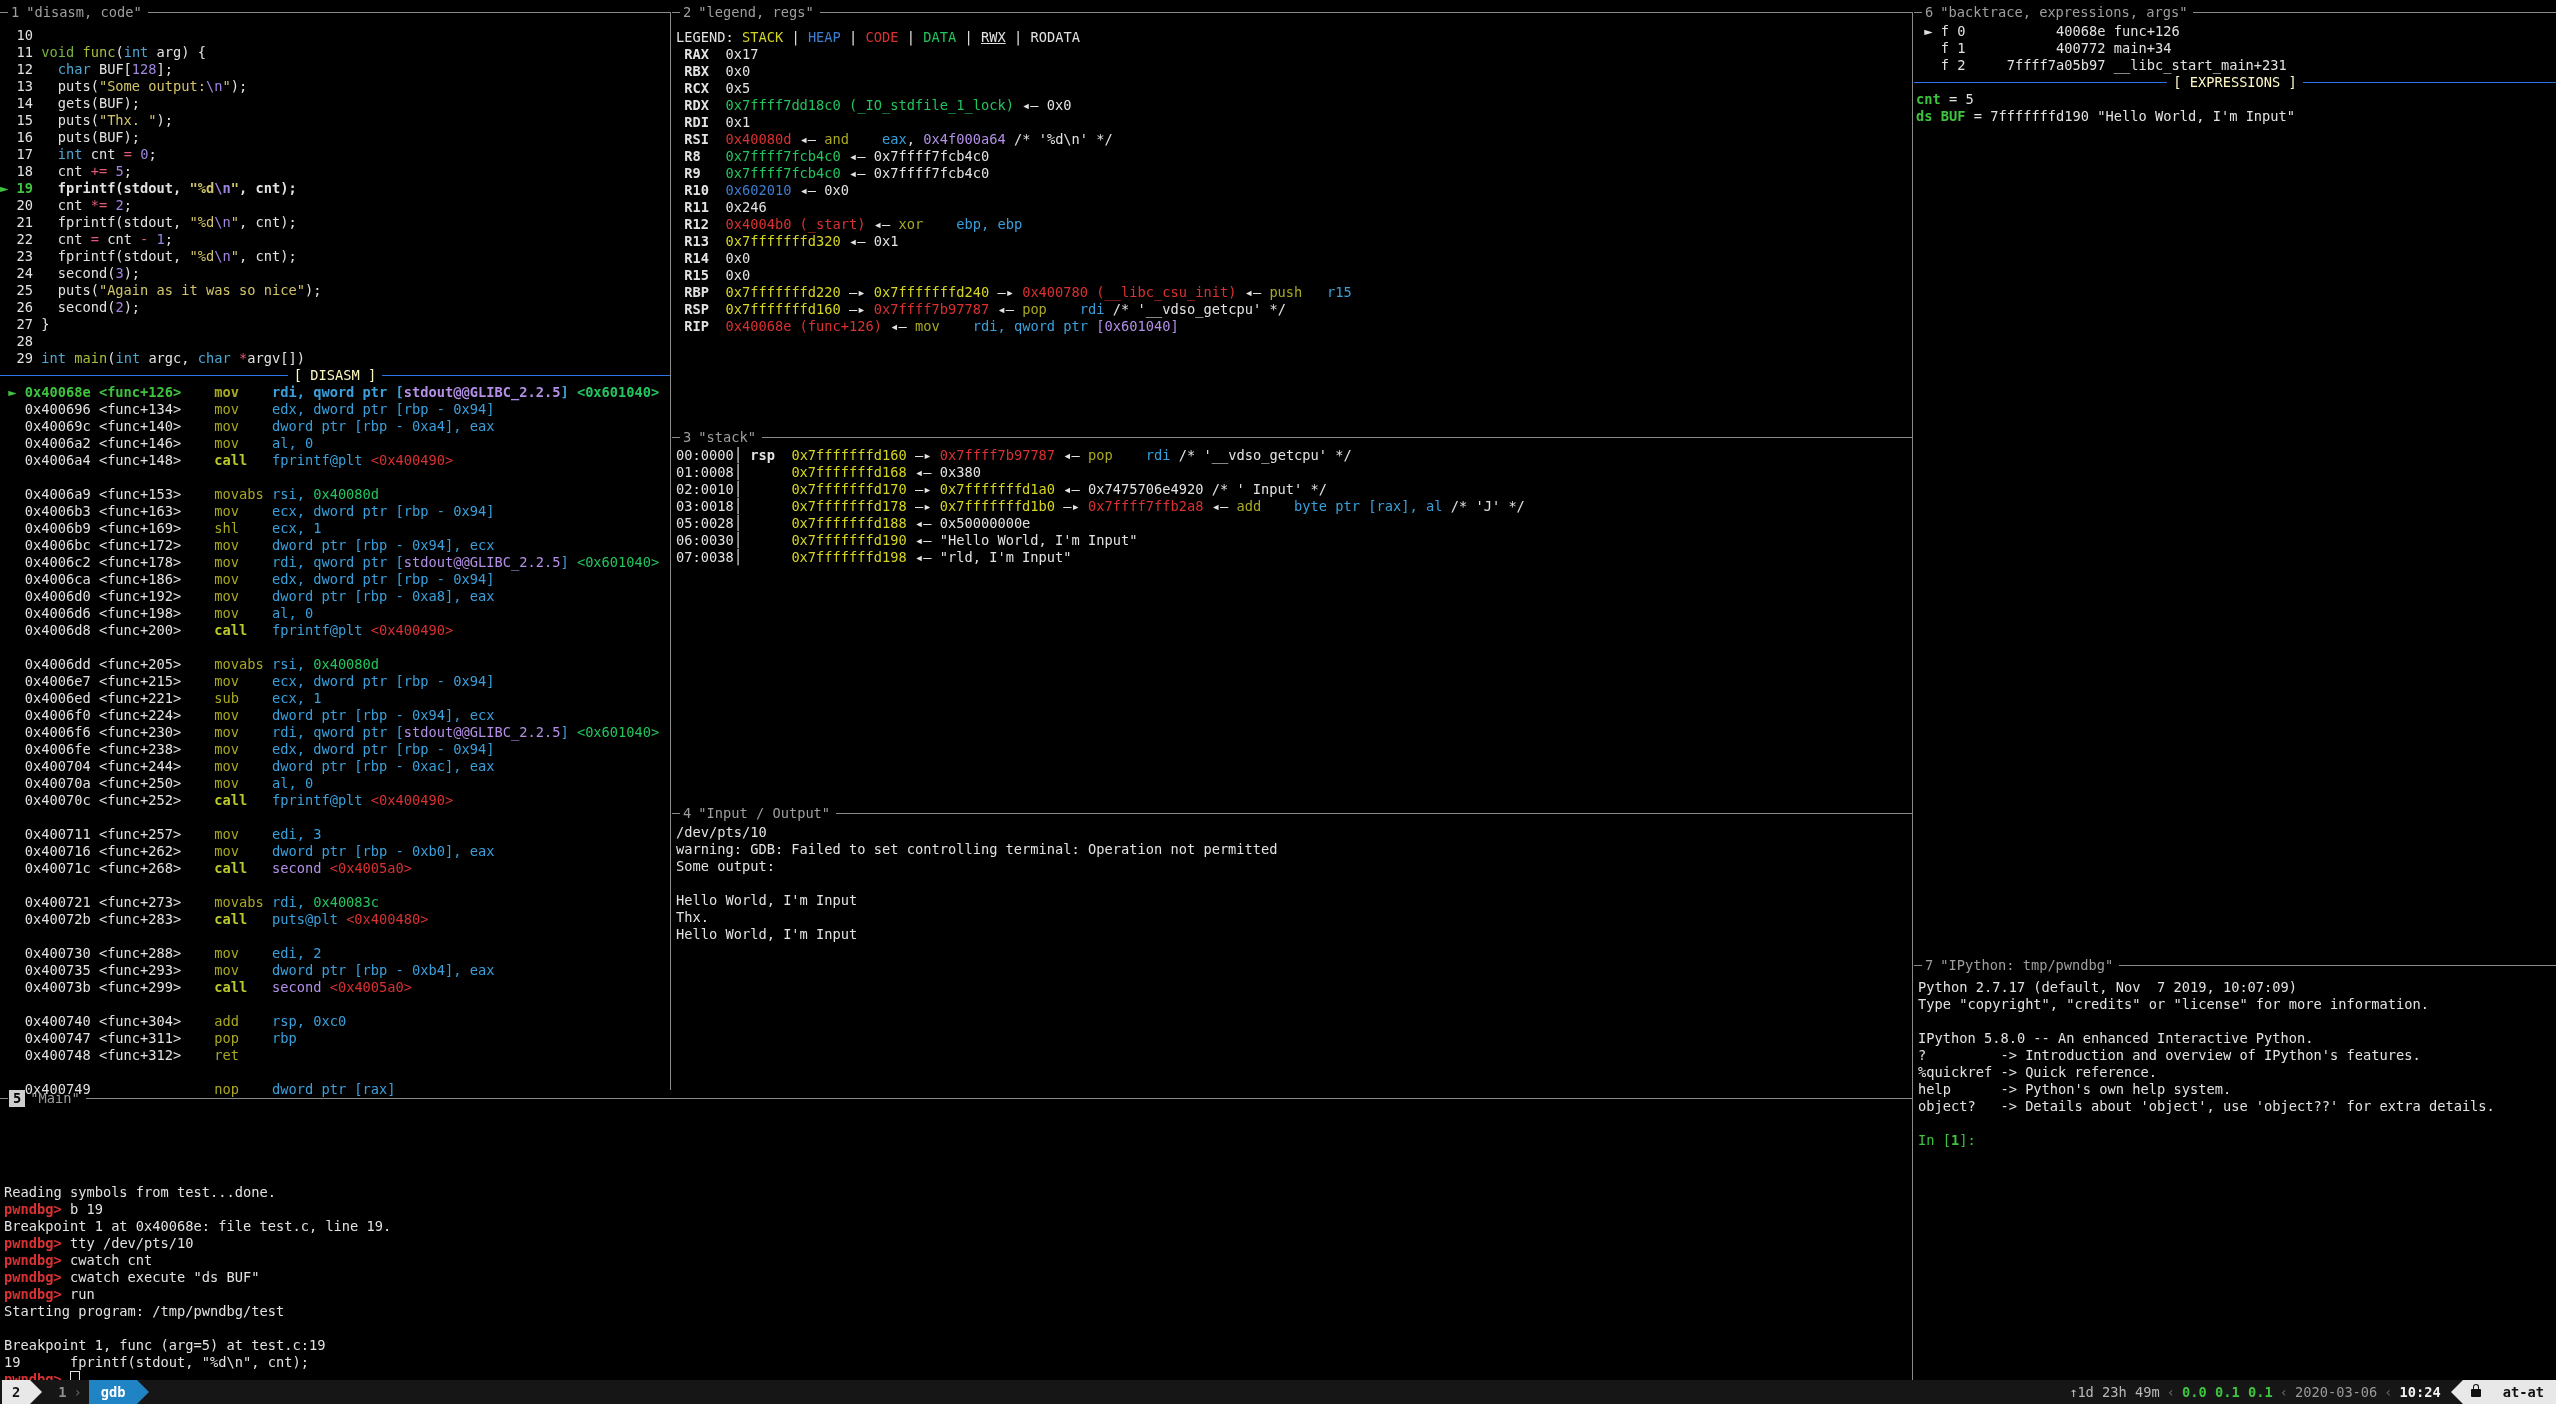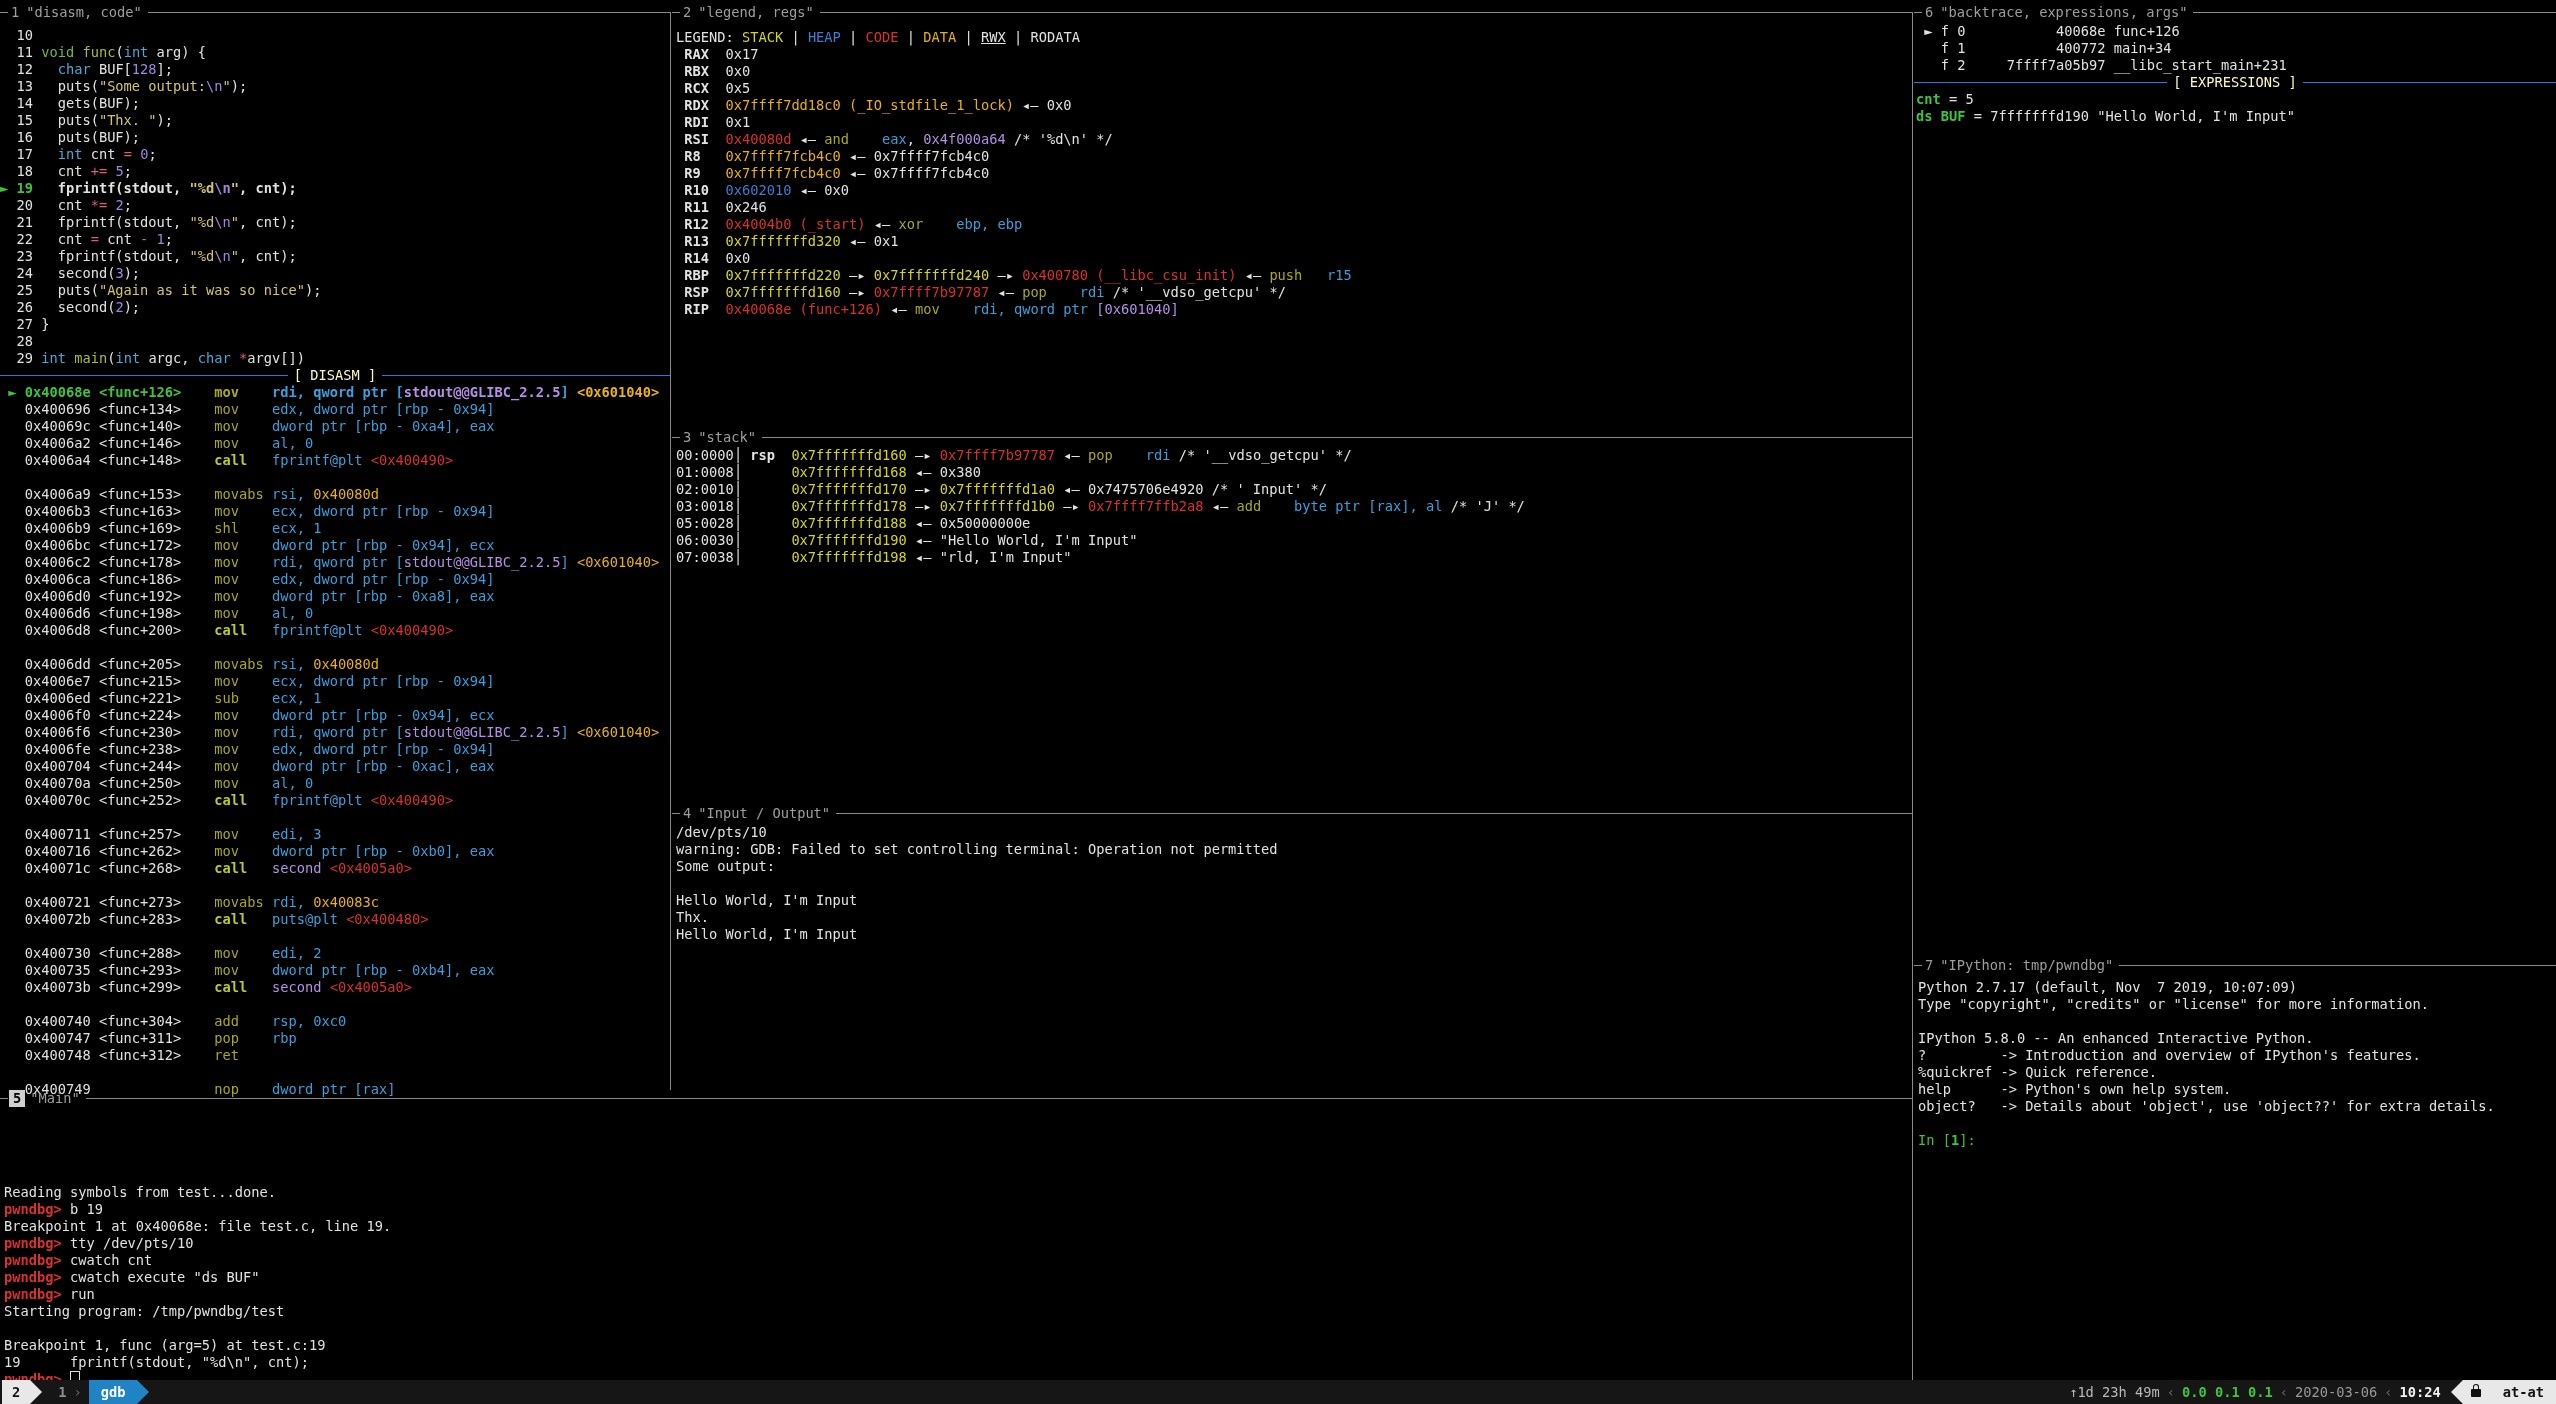--- a/index.html
+++ b/index.html
@@ -7,21 +7,21 @@
           font-family:"DejaVu Sans Mono", monospace;font-size:13.7px;line-height:17px;color:#e2e2e2;}
   .pane{position:absolute;}
   .lines{position:absolute;left:0;right:0;}
   .trow{height:17px;line-height:17px;white-space:pre;}
   
   .w{color:#e2e2e2}.b{font-weight:700}
   .u{text-decoration:underline}
   .grn{color:#3ec43e}.kw{color:#79b43f}.fn{color:#a7bc3a}.ty{color:#4ba8d4}
   .op{color:#e45975}.num{color:#9f86e0}.str{color:#d2c569}.esc{color:#9f86e0}
   .mn{color:#a9a921}.cl{color:#bcc92d;font-weight:700}.cy{color:#3aa0dc}
-  .vi{color:#b38fe6}.mg{color:#eab308}.rd{color:#d93131}.yl{color:#d6d622}.bl{color:#3d7dd2}
+  .vi{color:#b38fe6}.mg{color:#22c55e}.rd{color:#d93131}.yl{color:#d6d622}.bl{color:#3d7dd2}
   .cur{display:inline-block;width:8px;height:14px;border:1px solid #e2e2e2;vertical-align:middle;margin-bottom:2px}
   
   .ptitle{position:absolute;left:0;right:0;height:17px;display:flex;align-items:center;color:#9e9e9e;}
   .tl{height:0;border-top:1px solid #8a8a8a;}
   .tl.lead{width:8px}
   .tl.fill{flex:1}
   .tnum{padding:0 2px;margin-left:1px}
   .tnum.active{background:#cfcfcf;color:#000;font-weight:700;padding:0 4px}
   .tname{padding:0 6px 0 5px;white-space:pre}
   .vline{position:absolute;width:0;border-left:1px solid #8a8a8a;}
@@ -150,20 +150,21 @@
         <div class="trow"><span class="w b"> RDX  </span><span class="mg">0x7ffff7dd18c0 (_IO_stdfile_1_lock)</span><span class="w"> ◂— 0x0</span></div>
         <div class="trow"><span class="w b"> RDI  </span><span class="w">0x1</span></div>
         <div class="trow"><span class="w b"> RSI  </span><span class="rd">0x40080d</span><span class="w"> ◂— </span><span class="mn">and</span><span class="w">    </span><span class="cy">eax</span><span class="w">, </span><span class="vi">0x4f000a64</span><span class="w"> /* '%d\n' */</span></div>
         <div class="trow"><span class="w b"> R8   </span><span class="mg">0x7ffff7fcb4c0</span><span class="w"> ◂— 0x7ffff7fcb4c0</span></div>
         <div class="trow"><span class="w b"> R9   </span><span class="mg">0x7ffff7fcb4c0</span><span class="w"> ◂— 0x7ffff7fcb4c0</span></div>
         <div class="trow"><span class="w b"> R10  </span><span class="bl">0x602010</span><span class="w"> ◂— 0x0</span></div>
         <div class="trow"><span class="w b"> R11  </span><span class="w">0x246</span></div>
         <div class="trow"><span class="w b"> R12  </span><span class="rd">0x4004b0 (_start)</span><span class="w"> ◂— </span><span class="mn">xor</span><span class="w">    </span><span class="cy">ebp, ebp</span></div>
         <div class="trow"><span class="w b"> R13  </span><span class="yl">0x7fffffffd320</span><span class="w"> ◂— 0x1</span></div>
         <div class="trow"><span class="w b"> R14  </span><span class="w">0x0</span></div>
+        <div class="trow"><span class="w b"> R15  </span><span class="w">0x0</span></div>
         <div class="trow"><span class="w b"> RBP  </span><span class="yl">0x7fffffffd220</span><span class="w"> —▸ </span><span class="yl">0x7fffffffd240</span><span class="w"> —▸ </span><span class="rd">0x400780 (__libc_csu_init)</span><span class="w"> ◂— </span><span class="mn">push</span><span class="w">   </span><span class="cy">r15</span></div>
         <div class="trow"><span class="w b"> RSP  </span><span class="yl">0x7fffffffd160</span><span class="w"> —▸ </span><span class="rd">0x7ffff7b97787</span><span class="w"> ◂— </span><span class="mn">pop</span><span class="w">    </span><span class="cy">rdi</span><span class="w"> /* '__vdso_getcpu' */</span></div>
         <div class="trow"><span class="w b"> RIP  </span><span class="rd">0x40068e (func+126)</span><span class="w"> ◂— </span><span class="mn">mov</span><span class="w">    </span><span class="cy">rdi, qword ptr </span><span class="vi">[0x601040]</span></div>
       </div>
   </div>
 
   <div class="pane" id="pane-stack" style="left:672px;top:429px;width:1240px;height:376px">
     <div class="ptitle" style="top:0">
       <span class="tl lead"></span>
         <span class="tnum">3</span>

